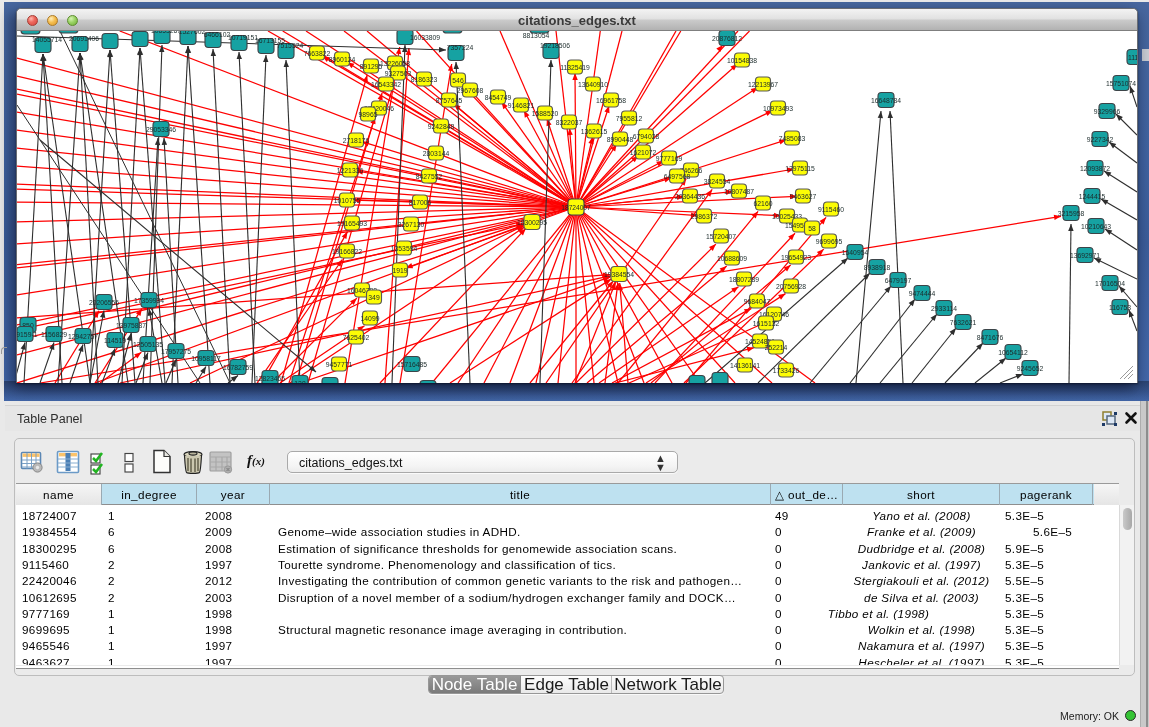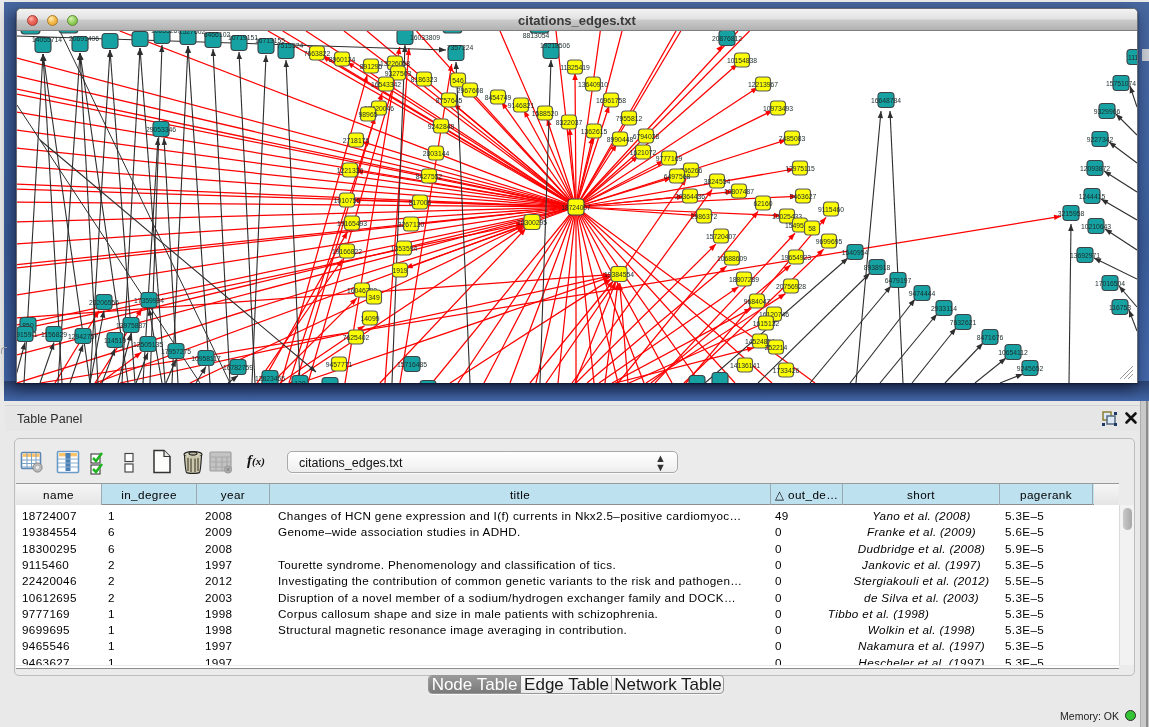--- a/index.html
+++ b/index.html
@@ -732,38 +732,38 @@
   <div class="hc" style="left:755px;width:72px;text-align:left;padding-left:4px;">△ out_de…</div>
   <div class="hc" style="left:827px;width:157px;">short</div>
   <div class="hc" style="left:984px;width:93px;">pagerank</div>
   <div class="hc" style="left:1078px;width:25px;background:linear-gradient(180deg,#f6f6f6,#e4e4e4);border-right:none;"></div>
 </div>
 <div id="tbody">
     <div class="trow" style="top:2.5px;">
 <span style="left:6px;">18724007</span>
       <span style="left:92px;">1</span>
       <span style="left:189px;">2008</span>
-      <span style="left:262px;width:496px;overflow:hidden;">Changes of HCN gene expression and I(f) currents in Nkx2.5–positive cardiomyoc…</span>
       <span style="left:759px;">49</span>
       <span class="ctr" style="left:827px;width:157px;">Yano et al. (2008)</span>
       <span style="left:989px;">5.3E–5</span>
     </div>
     <div class="trow" style="top:18.8px;">
 <span style="left:6px;">19384554</span>
       <span style="left:92px;">6</span>
       <span style="left:189px;">2009</span>
       <span style="left:262px;width:496px;overflow:hidden;">Genome–wide association studies in ADHD.</span>
       <span style="left:759px;">0</span>
       <span class="ctr" style="left:827px;width:157px;">Franke et al. (2009)</span>
-      <span style="left:989px;">5.6E–5</span>
+      <span style="left:1017px;">5.6E–5</span>
     </div>
     <div class="trow" style="top:35.1px;">
 <span style="left:6px;">18300295</span>
       <span style="left:92px;">6</span>
       <span style="left:189px;">2008</span>
+      <span style="left:262px;width:496px;overflow:hidden;">Estimation of significance thresholds for genomewide association scans.</span>
       <span style="left:759px;">0</span>
       <span class="ctr" style="left:827px;width:157px;">Dudbridge et al. (2008)</span>
       <span style="left:989px;">5.9E–5</span>
     </div>
     <div class="trow" style="top:51.4px;">
 <span style="left:6px;">9115460</span>
       <span style="left:92px;">2</span>
       <span style="left:189px;">1997</span>
       <span style="left:262px;width:496px;overflow:hidden;">Tourette syndrome. Phenomenology and classification of tics.</span>
       <span style="left:759px;">0</span>
@@ -785,21 +785,20 @@
       <span style="left:189px;">2003</span>
       <span style="left:262px;width:496px;overflow:hidden;">Disruption of a novel member of a sodium/hydrogen exchanger family and DOCK…</span>
       <span style="left:759px;">0</span>
       <span class="ctr" style="left:827px;width:157px;">de Silva et al. (2003)</span>
       <span style="left:989px;">5.3E–5</span>
     </div>
     <div class="trow" style="top:100.3px;">
 <span style="left:6px;">9777169</span>
       <span style="left:92px;">1</span>
       <span style="left:189px;">1998</span>
-      <span style="left:262px;width:496px;overflow:hidden;">Corpus callosum shape and size in male patients with schizophrenia.</span>
       <span style="left:759px;">0</span>
       <span class="ctr" style="left:784px;width:157px;">Tibbo et al. (1998)</span>
       <span style="left:989px;">5.3E–5</span>
     </div>
     <div class="trow" style="top:116.6px;">
 <span style="left:6px;">9699695</span>
       <span style="left:92px;">1</span>
       <span style="left:189px;">1998</span>
       <span style="left:262px;width:496px;overflow:hidden;">Structural magnetic resonance image averaging in contribution.</span>
       <span style="left:759px;">0</span>

